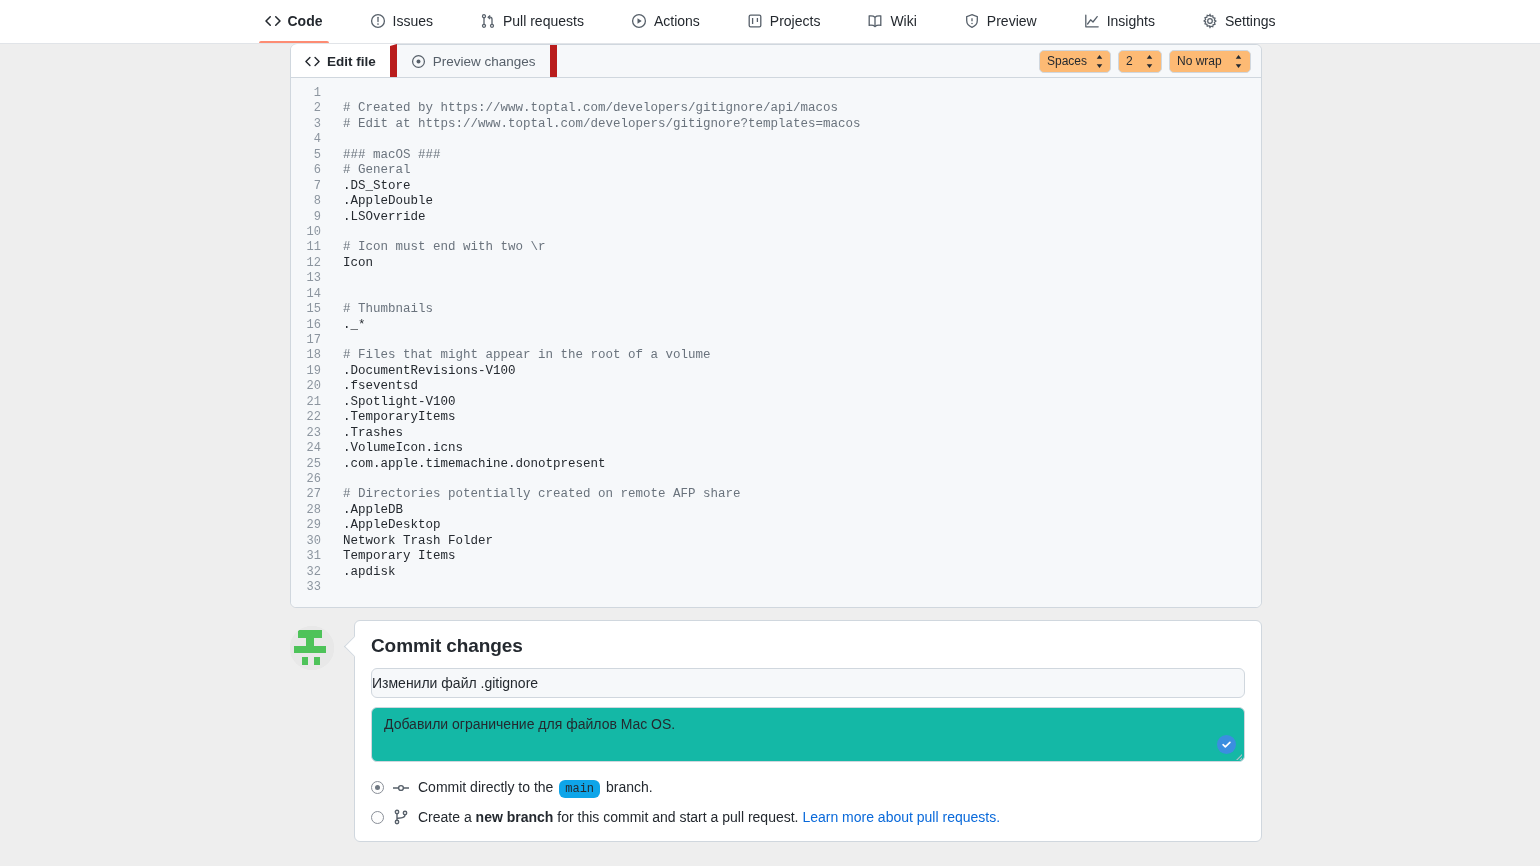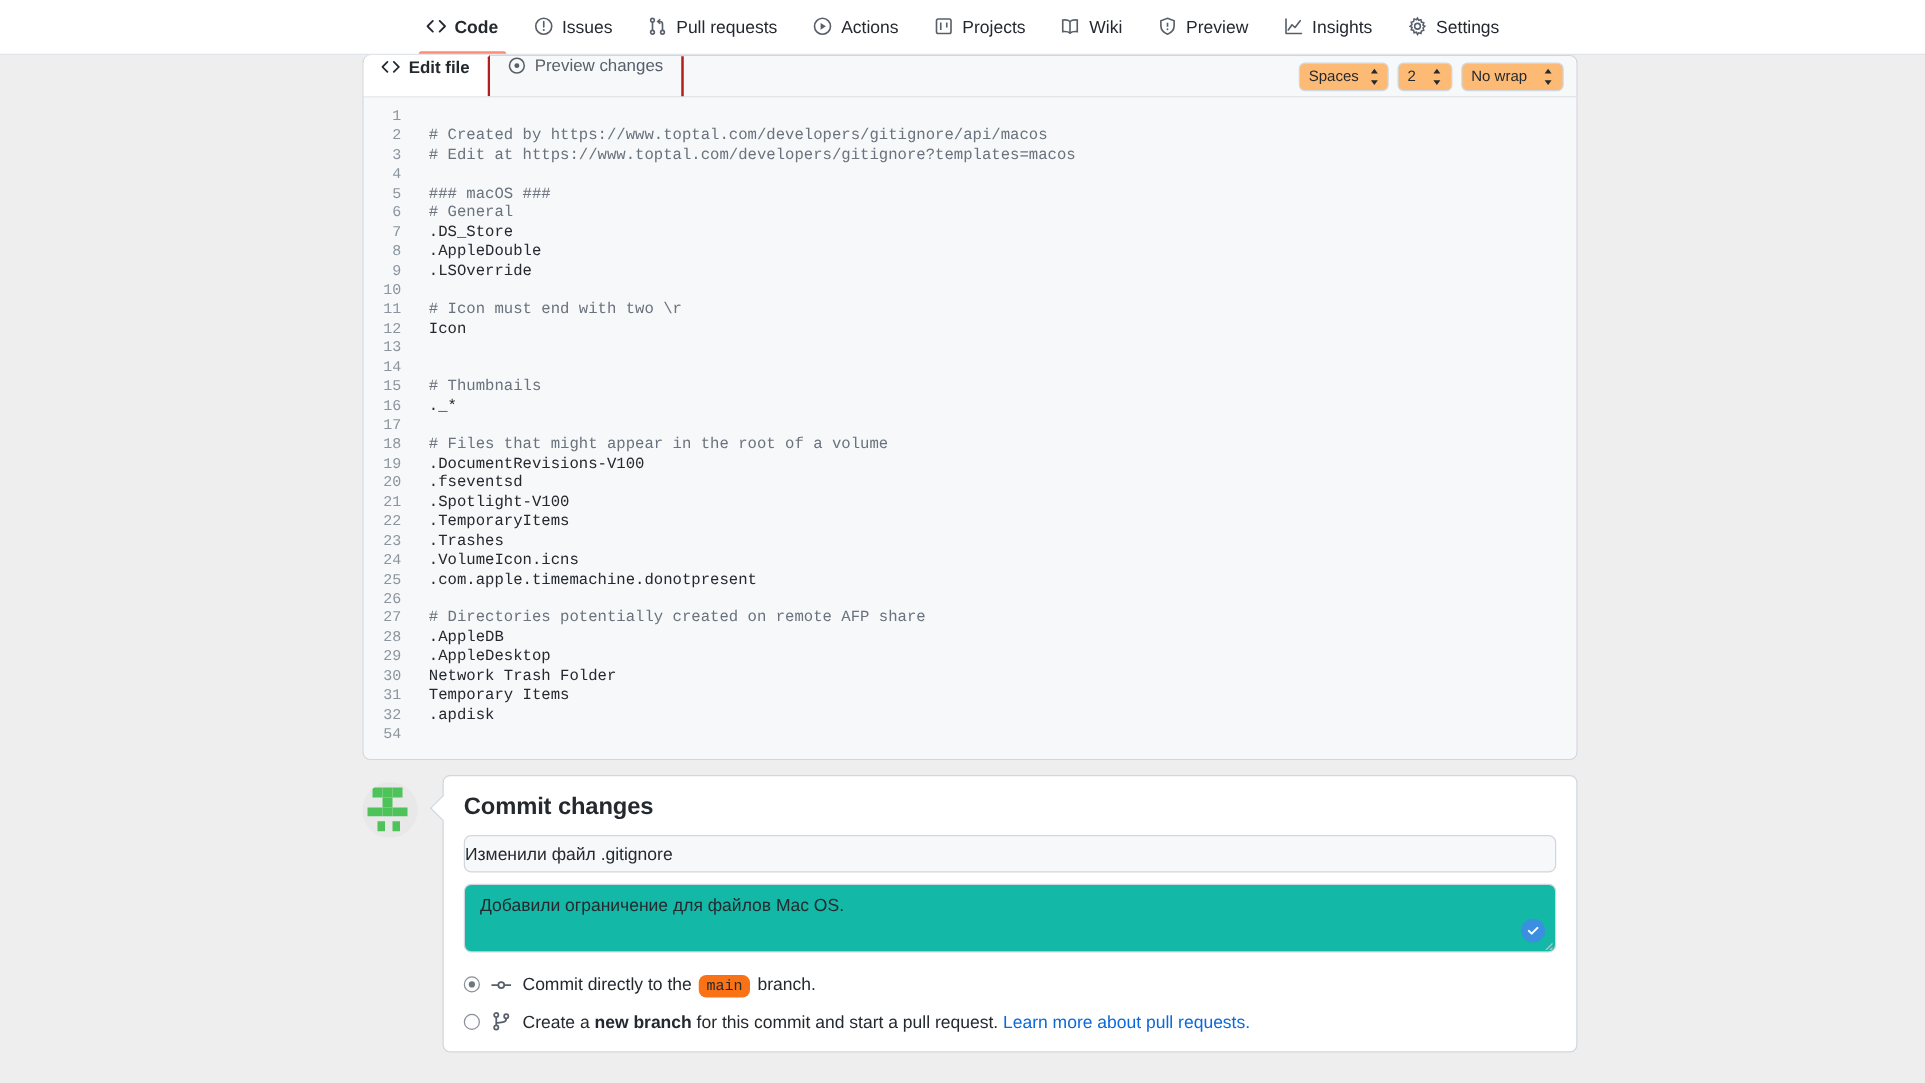--- a/index.html
+++ b/index.html
@@ -21,21 +21,21 @@
     background: #ffffff;
     border-bottom: 1px solid #e1e4e8;
     display: flex;
     align-items: flex-end;
     justify-content: center;
   }
   .repo-nav-inner {
     display: flex;
     align-items: stretch;
     height: 44px;
-    gap: 0;
+    gap: 19px;
   }
   .nav-item {
     display: flex;
     align-items: center;
     gap: 7px;
     padding: 0 14px;
     height: 44px;
     font-size: 14px;
     color: #24292f;
     position: relative;
@@ -80,26 +80,27 @@
     display: flex;
     align-items: stretch;
     height: 33px;
     background: #f6f8fa;
     border-bottom: 1px solid #d0d7de;
     border-radius: 6px 6px 0 0;
     position: relative;
   }
   .tab {
     display: flex;
+    align-items: center;
     gap: 7px;
     padding: 0 14px;
     font-size: 13.5px;
     color: #57606a;
     cursor: pointer;
-    border-right: 2px solid #b91c1c;
+    border-right: 7px solid #b91c1c;
     white-space: nowrap;
   }
   .tab.active {
     background: #ffffff;
     color: #24292f;
     font-weight: 700;
     border-top: 2px solid #ffffff;
     margin-top: -1px;
     border-radius: 6px 0 0 0;
   }
@@ -275,21 +276,21 @@
     left: 3px; top: 3px;
     width: 5px; height: 5px;
     border-radius: 50%;
     background: #6e7781;
   }
   .opt-icon { width: 16px; height: 16px; color: #57606a; flex: 0 0 auto; }
   .opt-icon svg { width: 16px; height: 16px; display: block; }
   .code-pill {
     font-family: "Liberation Mono", "DejaVu Sans Mono", monospace;
     font-size: 12px;
-    background: #f97316;
+    background: #0ea5e9;
     border-radius: 6px;
     padding: 2px 6px;
     color: #24292f;
     margin: 0 2px;
   }
   .link { color: #0969da; text-decoration: none; cursor: pointer; }
   .b { font-weight: 700; }
 </style>
 </head>
 <body>
@@ -472,21 +473,21 @@
           <div class="code-line"><span class="ln">23</span><span class="ltext">.Trashes</span></div>
           <div class="code-line"><span class="ln">24</span><span class="ltext">.VolumeIcon.icns</span></div>
           <div class="code-line"><span class="ln">25</span><span class="ltext">.com.apple.timemachine.donotpresent</span></div>
           <div class="code-line"><span class="ln">26</span><span class="ltext"></span></div>
           <div class="code-line"><span class="ln">27</span><span class="ltext comment"># Directories potentially created on remote AFP share</span></div>
           <div class="code-line"><span class="ln">28</span><span class="ltext">.AppleDB</span></div>
           <div class="code-line"><span class="ln">29</span><span class="ltext">.AppleDesktop</span></div>
           <div class="code-line"><span class="ln">30</span><span class="ltext">Network Trash Folder</span></div>
           <div class="code-line"><span class="ln">31</span><span class="ltext">Temporary Items</span></div>
           <div class="code-line"><span class="ln">32</span><span class="ltext">.apdisk</span></div>
-          <div class="code-line"><span class="ln">54</span><span class="ltext"></span></div>
+          <div class="code-line"><span class="ln">33</span><span class="ltext"></span></div>
         </div>
     </div>
 
     <div class="commit-wrap">
 
       <div class="avatar">
         <svg viewBox="0 0 44 44">
           <rect width="44" height="44" fill="#e8e8e8"></rect>
           <rect x="8" y="4" width="8" height="8" fill="#4ec35a"></rect>
           <rect x="16" y="4" width="8" height="8" fill="#4ec35a"></rect>

